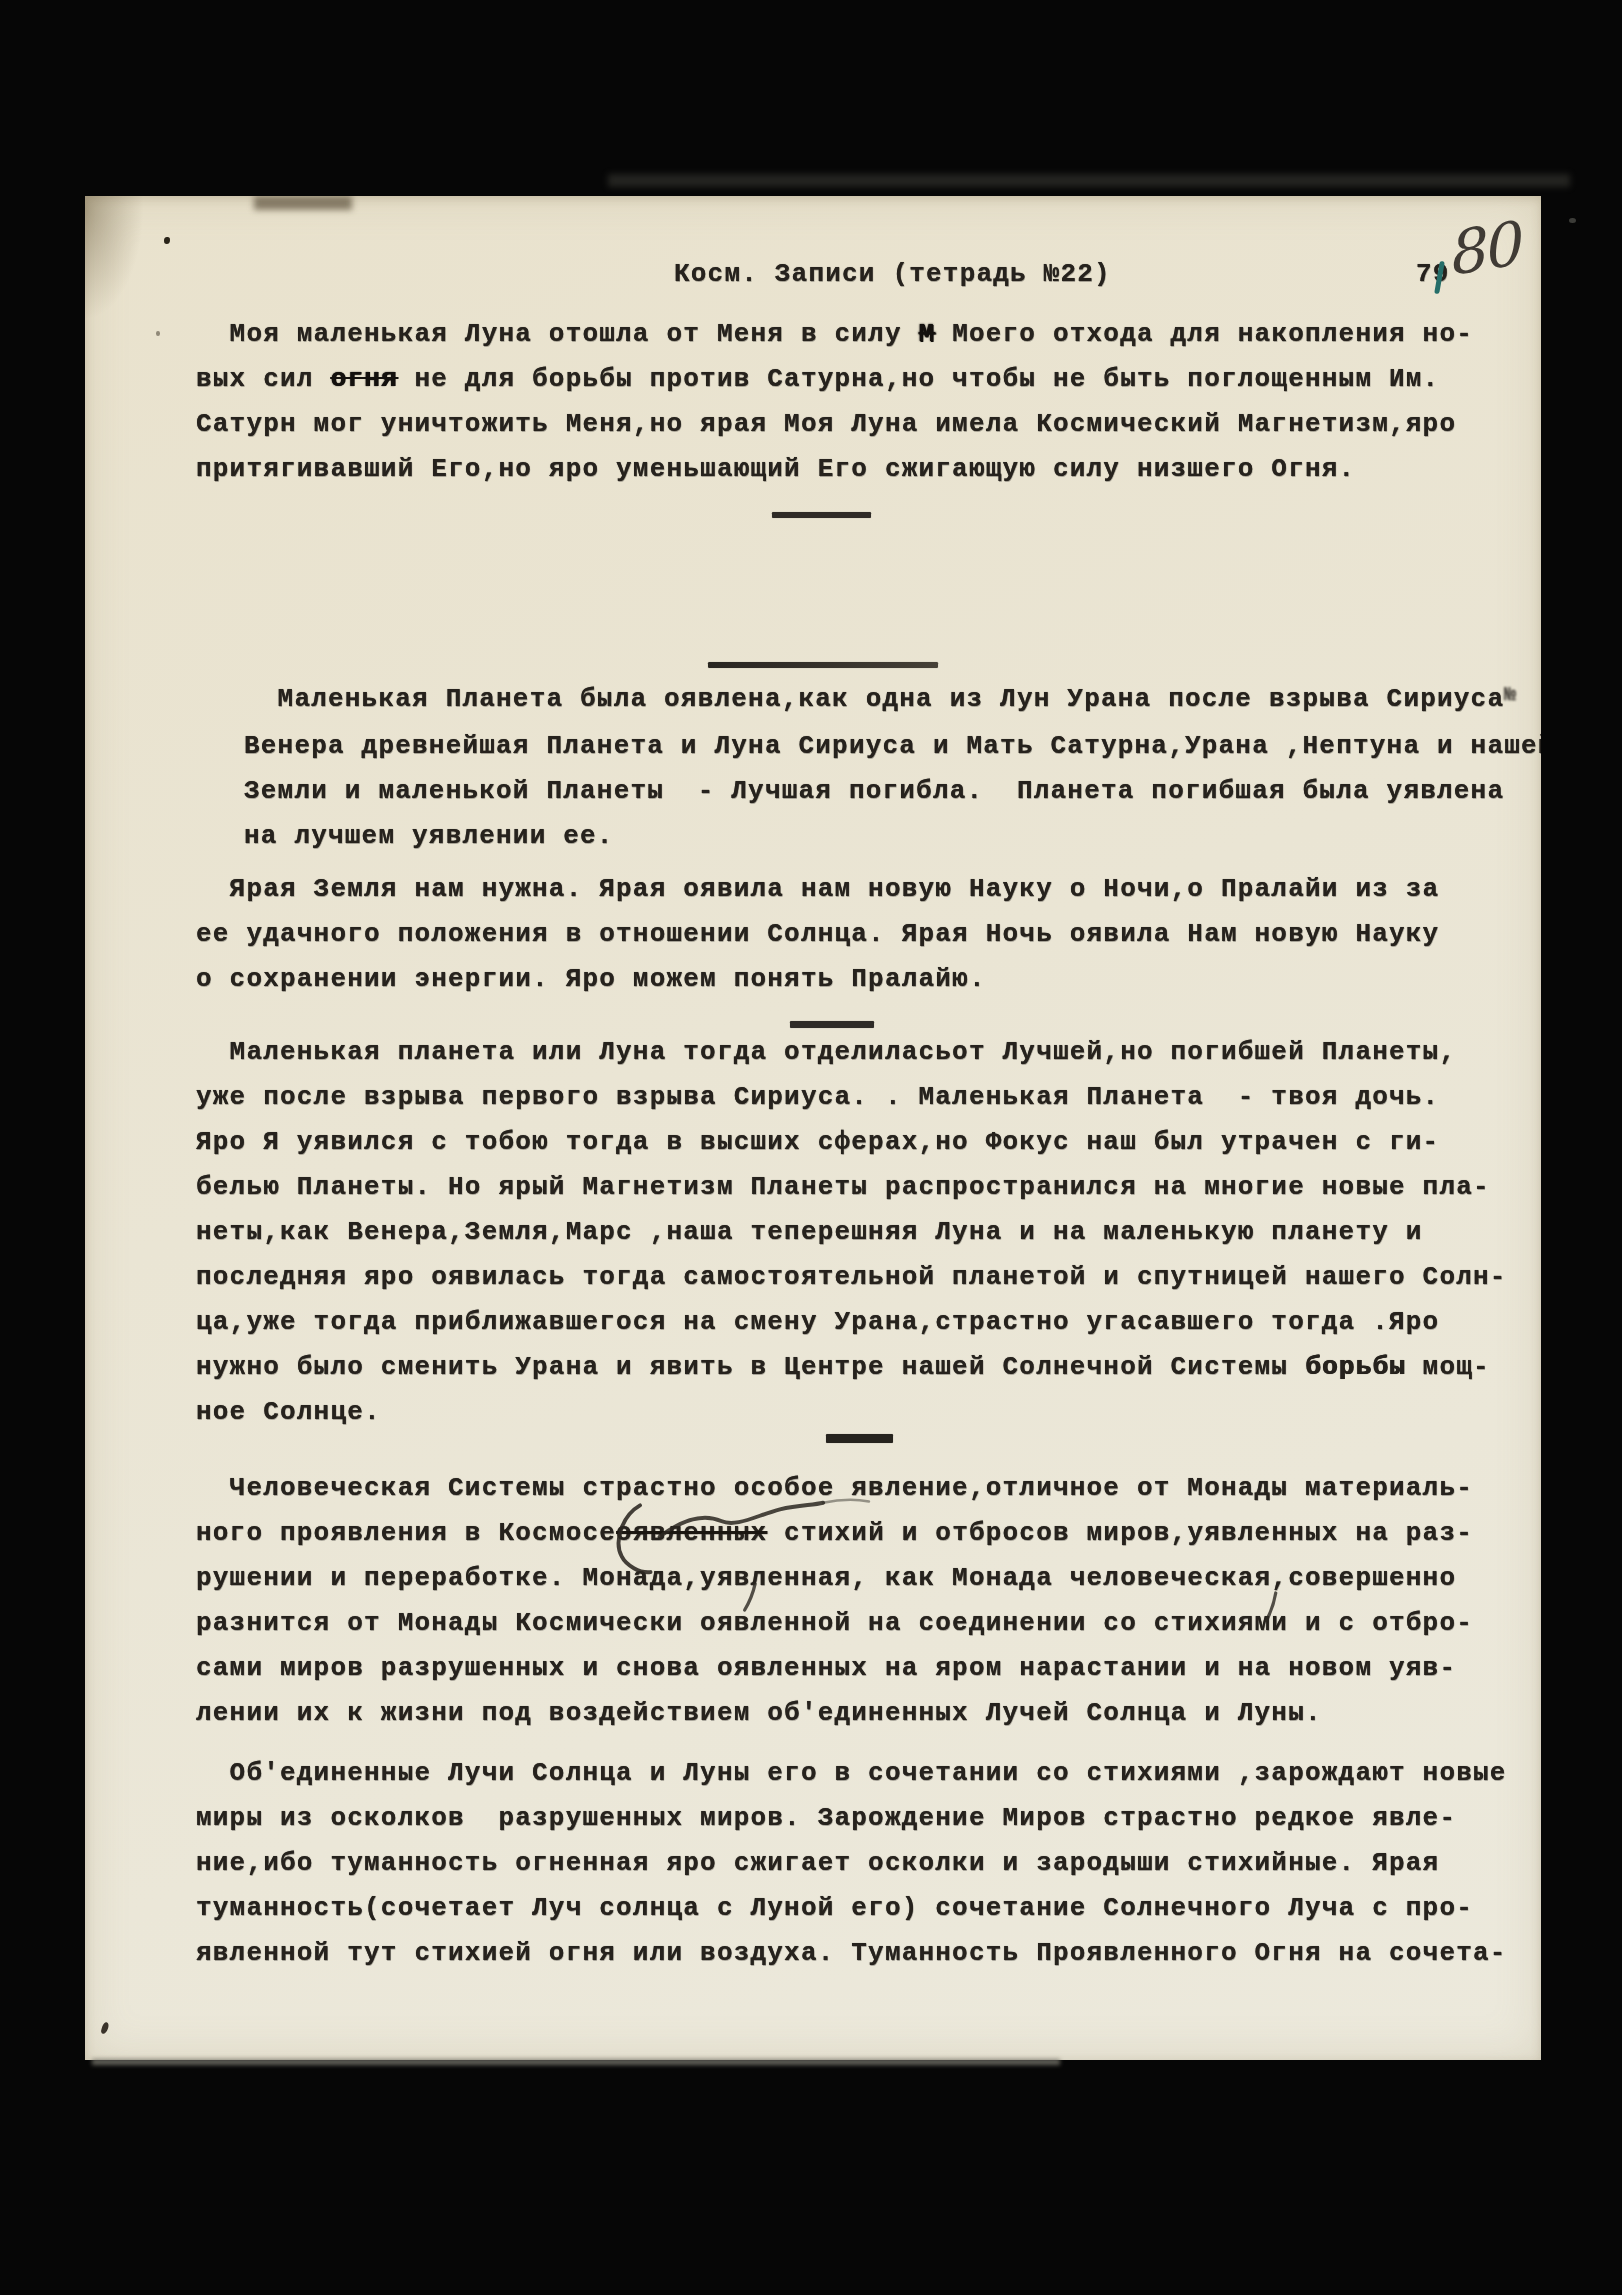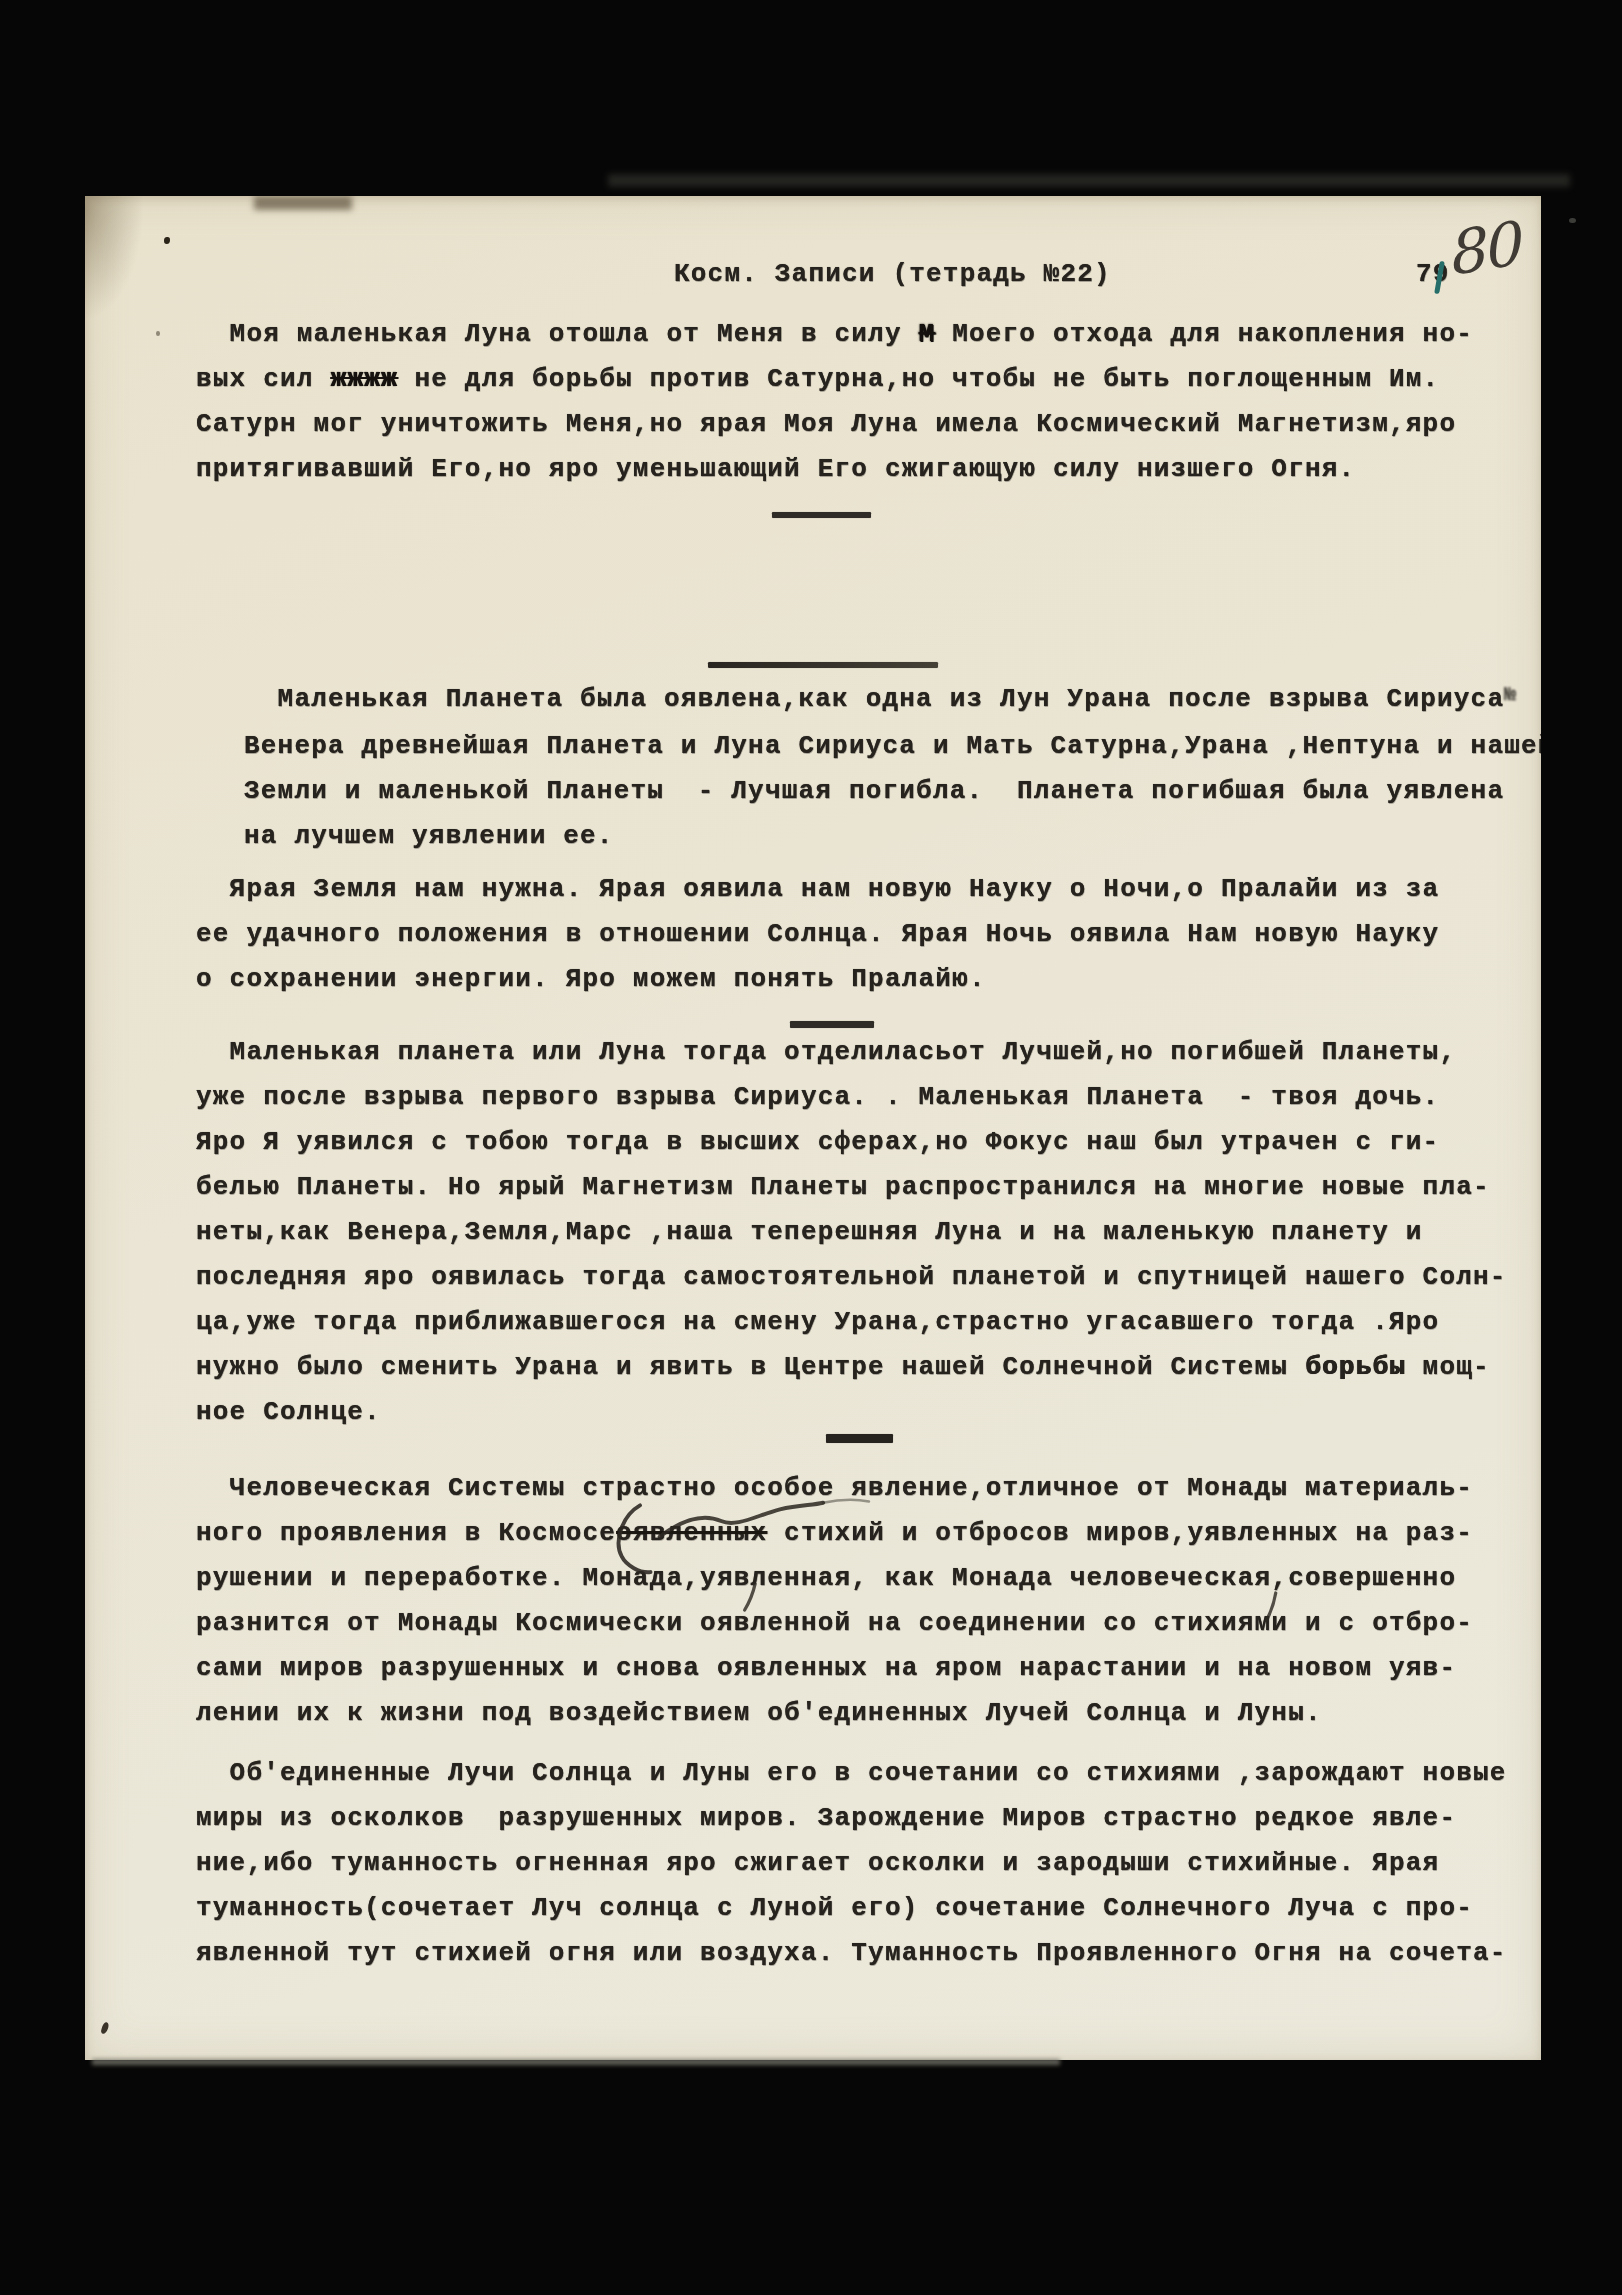--- a/index.html
+++ b/index.html
@@ -72,21 +72,21 @@
     <div class="speck3"></div>
 
     <div class="headline typed">
       <span class="title">Косм. Записи (тетрадь №22)</span>
       <span class="pagenum">79</span>
     </div>
     <div class="hw80">80</div>
     <div class="teal-comma"></div>
 
     <div class="para p1 typed"><span>  Моя маленькая Луна отошла от Меня в силу </span><span class="ovblot">М</span><span> Моего отхода для накопления но-
-вых сил </span><span class="xxxx">жжжж</span><span> не для борьбы против Сатурна,но чтобы не быть поглощенным Им.
+вых сил </span><span class="xxxx">огня</span><span> не для борьбы против Сатурна,но чтобы не быть поглощенным Им.
 Сатурн мог уничтожить Меня,но ярая Моя Луна имела Космический Магнетизм,яро
 притягивавший Его,но яро уменьшающий Его сжигающую силу низшего Огня.</span></div>
 
     <div class="sep sep1"></div>
 
 
     <div class="sep sep2"></div>
 
     <div class="para p3 typed"><span>  Маленькая Планета была оявлена,как одна из Лун Урана после взрыва Сириуса</span><span class="smudge">№</span><span>
 Венера древнейшая Планета и Луна Сириуса и Мать Сатурна,Урана ,Нептуна и нашей

